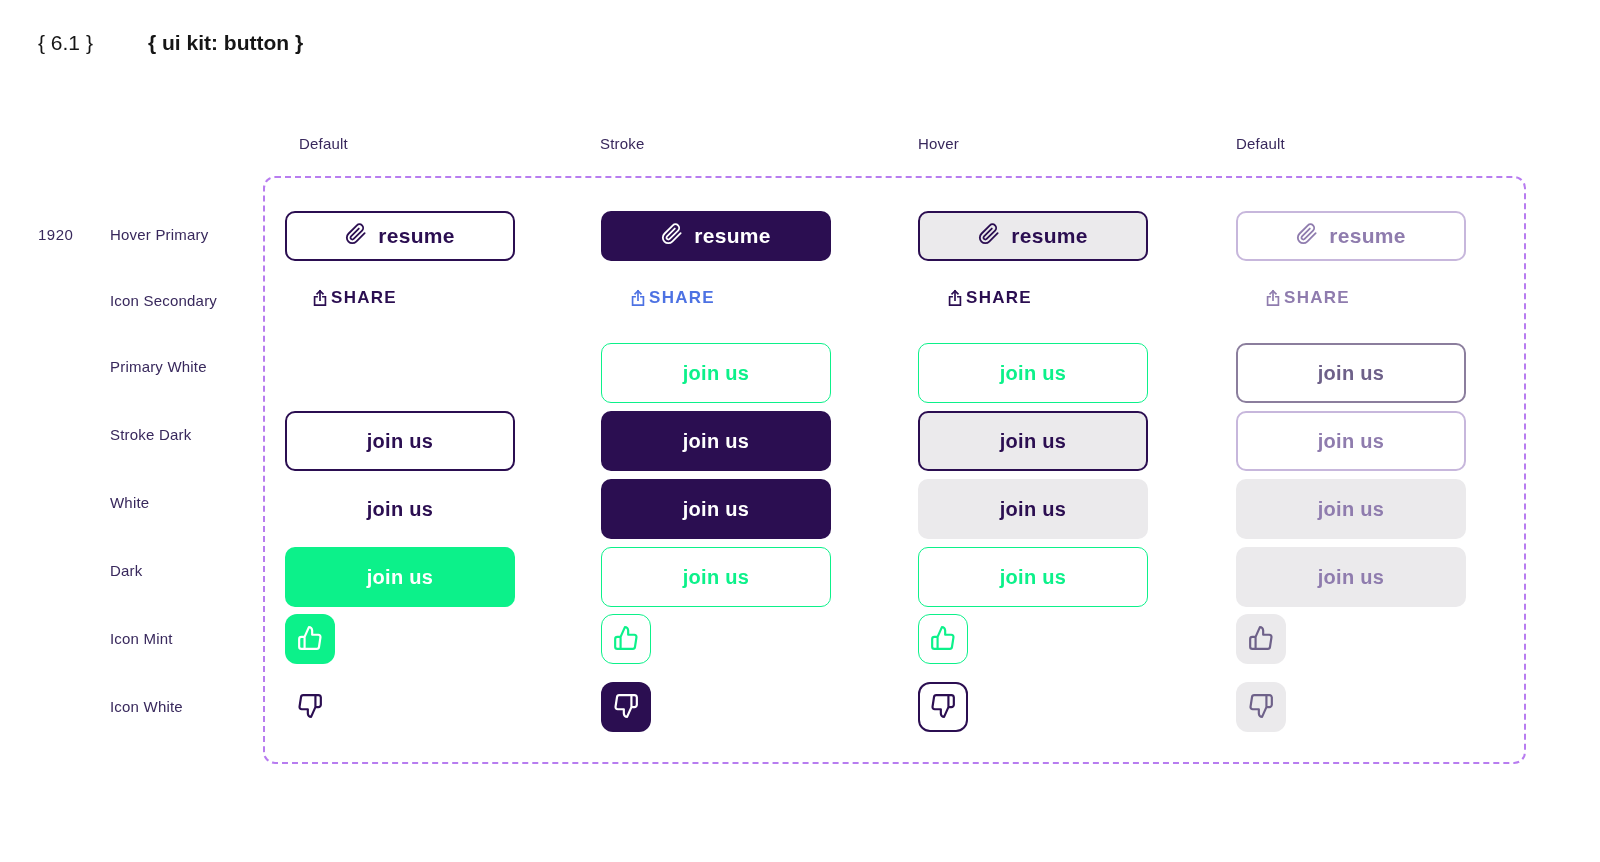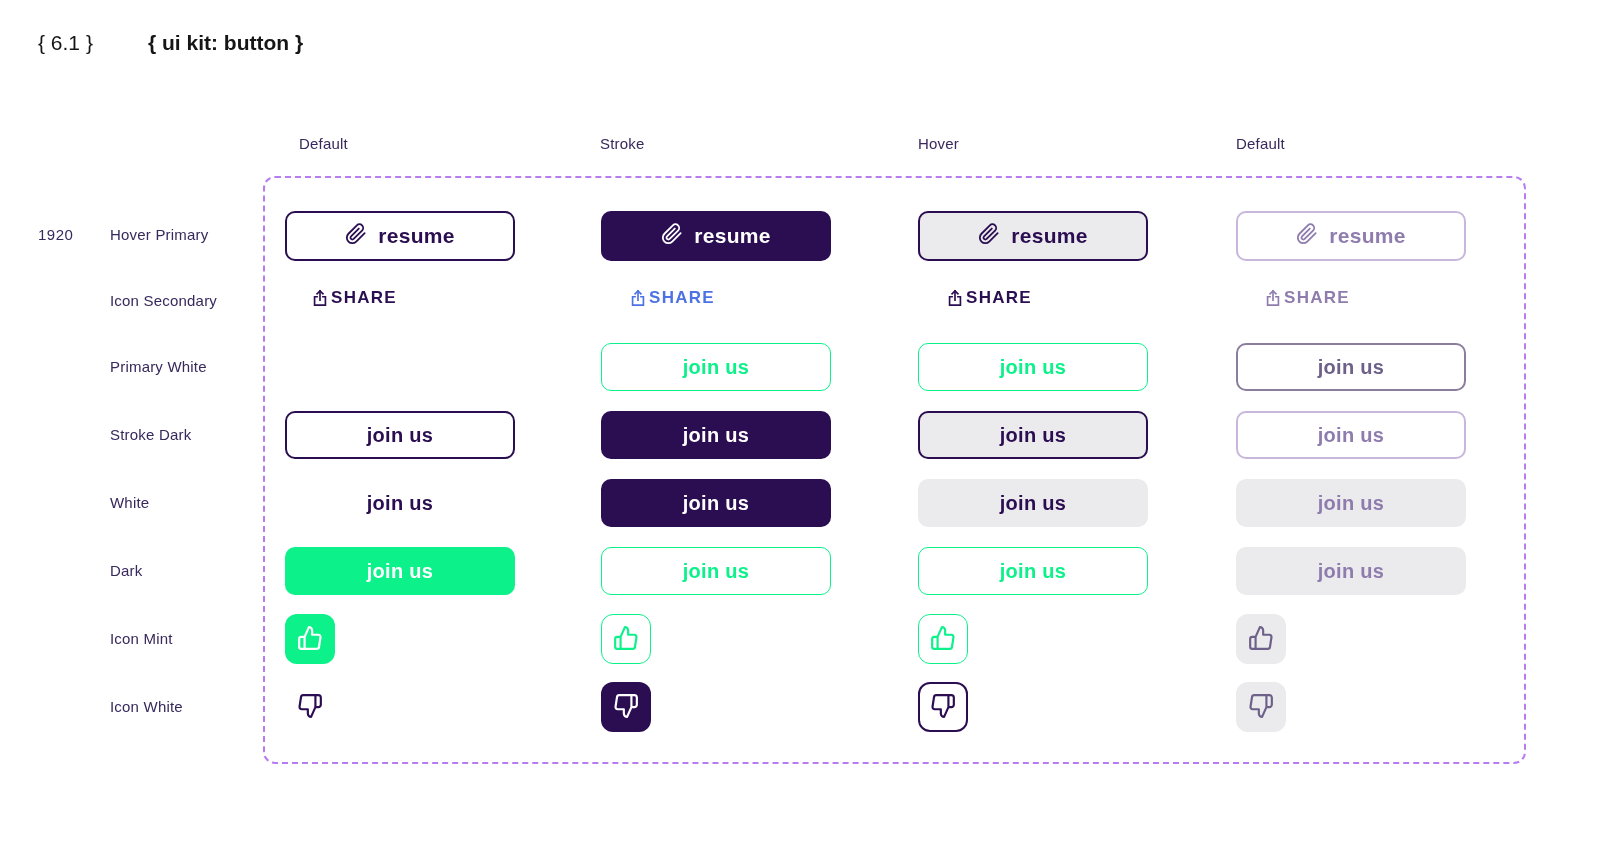--- a/index.html
+++ b/index.html
@@ -26,21 +26,21 @@
   .lr4{top:494px}.lr5{top:562px}.lr6{top:630px}.lr7{top:698px}
 
   
   .c0{left:285px}.c1{left:601px}.c2{left:918px}.c3{left:1236px}
   .lc0{left:310px}.lc1{left:628px}.lc2{left:945px}.lc3{left:1263px}
   
   .r0{top:211px}.r1{top:288px}.r2{top:343px}.r3{top:411px}
   .r4{top:479px}.r5{top:547px}.r6{top:614px}.r7{top:682px}
 
   .btn {
-    position:absolute; width:230px; height:48px; border-radius:10px;
+    position:absolute; width:230px; height:60px; border-radius:10px;
     display:flex; align-items:center; justify-content:center; gap:11px;
     font-family:inherit; font-weight:700; font-size:20px; letter-spacing:.3px;
     border:none; background:transparent; cursor:default;
   }
   .btn.tall { height:50px; font-size:21px; }
   .btn svg { flex:0 0 auto; }
 
   .v-outline-dark { background:#fff; border:2px solid var(--dark); color:var(--dark); }
   .v-fill-dark    { background:var(--dark); color:#ffffff; }
   .v-active-dark  { background:var(--gray); border:2px solid var(--dark); color:var(--dark); }

